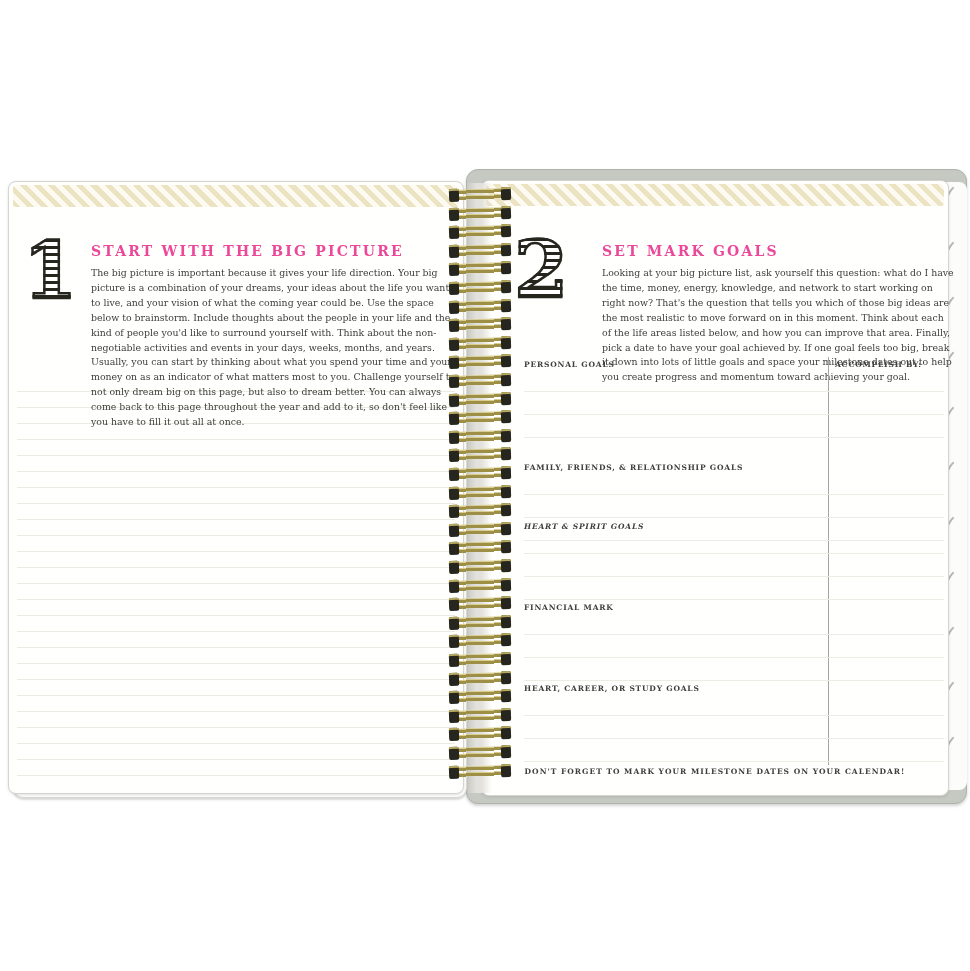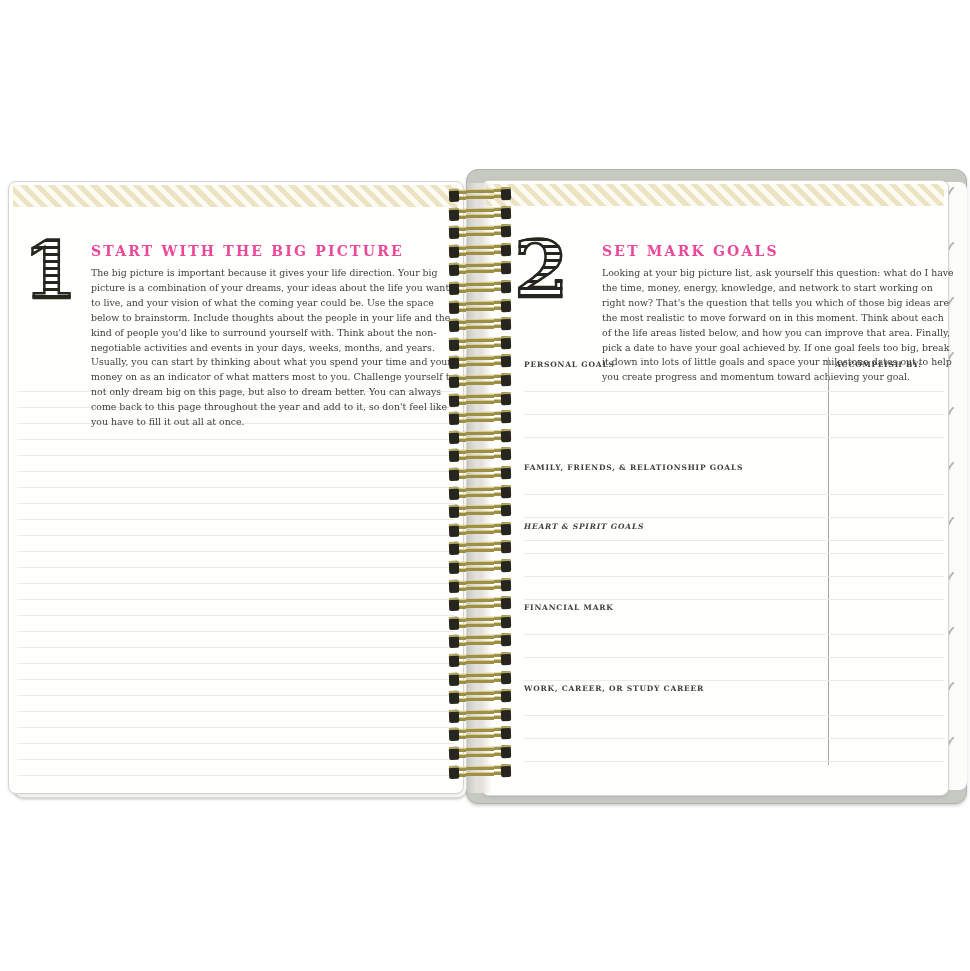--- a/index.html
+++ b/index.html
@@ -164,25 +164,26 @@
       </div>
       <div class="goal-section" style="top: 338px; font-style: italic;">
         <div class="goal-label">HEART &amp; SPIRIT GOALS</div>
         <div class="goal-lines"></div>
       </div>
       <div class="goal-section" style="top: 419px;">
         <div class="goal-label">FINANCIAL MARK</div>
         <div class="goal-lines"></div>
       </div>
       <div class="goal-section" style="top: 500px;">
-        <div class="goal-label">WORK, CAREER, OR STUDY CAREER</div>
+        <div class="goal-label">HEART, CAREER, OR STUDY GOALS</div>
         <div class="goal-lines"></div>
       </div>
     </div>
 
+  <div class="footer-note">DON'T FORGET TO MARK YOUR MILESTONE DATES ON YOUR CALENDAR!</div>
 </div>
 
 <div class="abs spiral">
   <div class="spine-shadow"></div>
 <div class="coil" style="top: 0px;"></div>
     <div class="coil" style="top: 18.6px;"></div>
     <div class="coil" style="top: 37.2px;"></div>
     <div class="coil" style="top: 55.8px;"></div>
     <div class="coil" style="top: 74.4px;"></div>
     <div class="coil" style="top: 93px;"></div>

